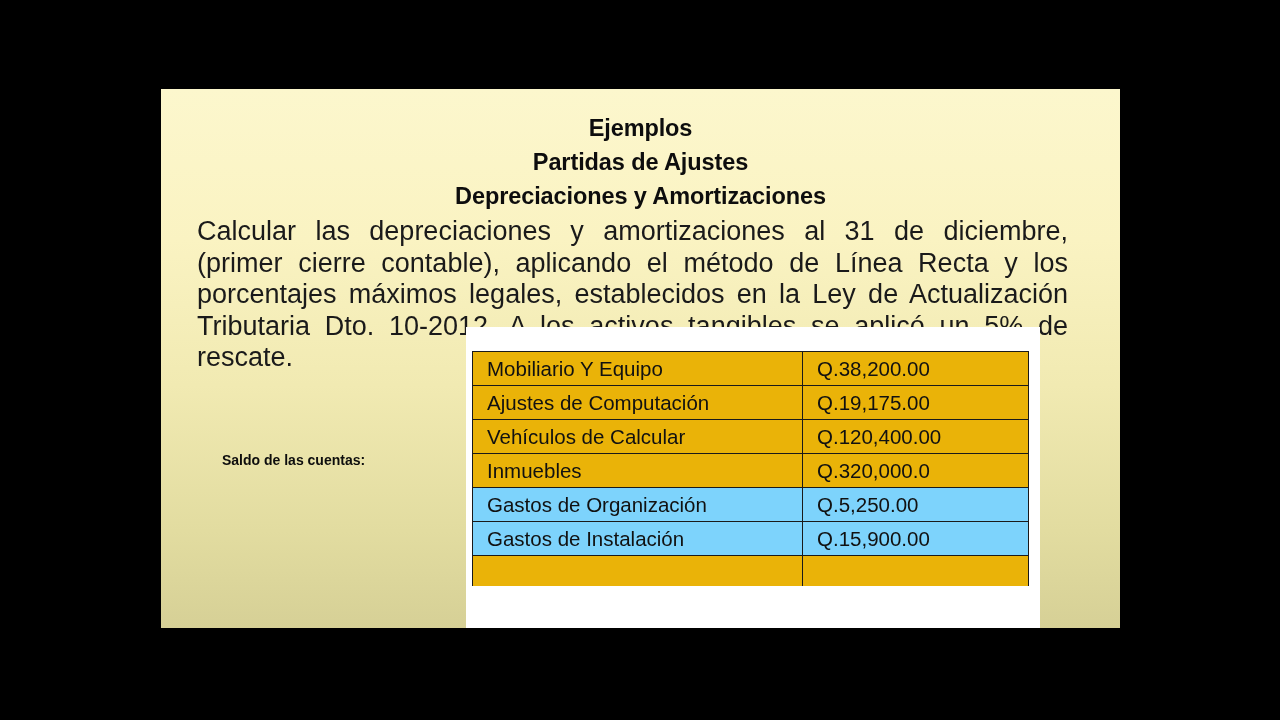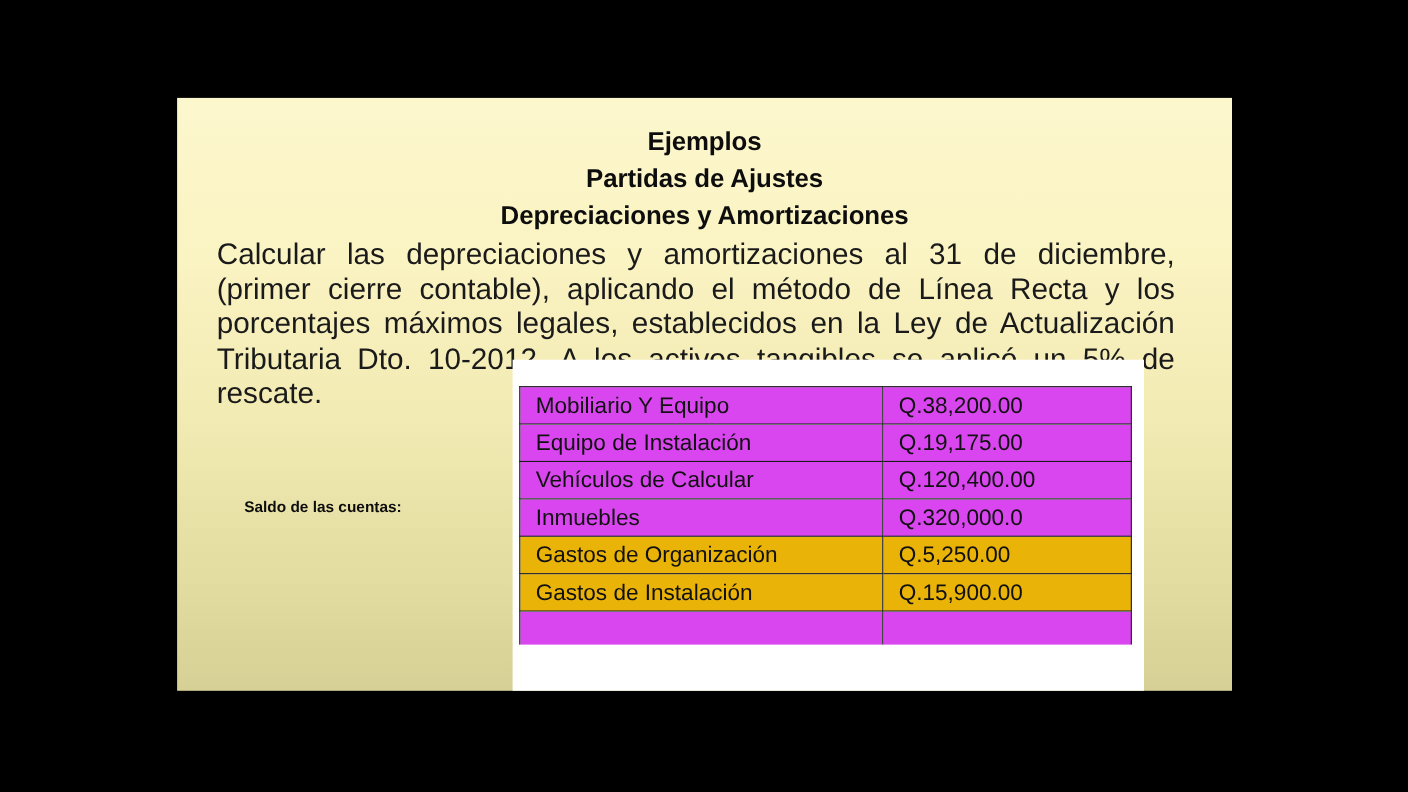--- a/index.html
+++ b/index.html
@@ -98,31 +98,31 @@
     table-layout: fixed;
     background: #ffffff;
   }
   #accounts-table td {
     border: 1.6px solid #1a1a1a;
     height: 33px;
     padding: 0 0 0 14px;
     font-family: "Liberation Sans", sans-serif;
     font-size: 20.5px;
     color: #111111;
-    background: #d946ef;
+    background: #eab308;
     white-space: nowrap;
     overflow: hidden;
     vertical-align: middle;
     line-height: 33px;
   }
   #accounts-table col.c-name { width: 330px; }
   #accounts-table col.c-val  { width: 226px; }
 
   #accounts-table tr.shaded td {
-    background: #eab308;
+    background: #7dd3fc;
   }
   #accounts-table tr.empty-row td {
     height: 30px;
     border-bottom: none;
   }
 </style>
 </head>
 <body>
 
 <div id="screen">
@@ -145,21 +145,21 @@
       <colgroup>
         <col class="c-name">
         <col class="c-val">
       </colgroup>
       <tbody id="accounts-body">
           <tr>
             <td>Mobiliario Y Equipo</td>
             <td>Q.38,200.00</td>
           </tr>
           <tr>
-            <td>Equipo de Instalación</td>
+            <td>Ajustes de Computación</td>
             <td>Q.19,175.00</td>
           </tr>
           <tr>
             <td>Vehículos de Calcular</td>
             <td>Q.120,400.00</td>
           </tr>
           <tr>
             <td>Inmuebles</td>
             <td>Q.320,000.0</td>
           </tr>

